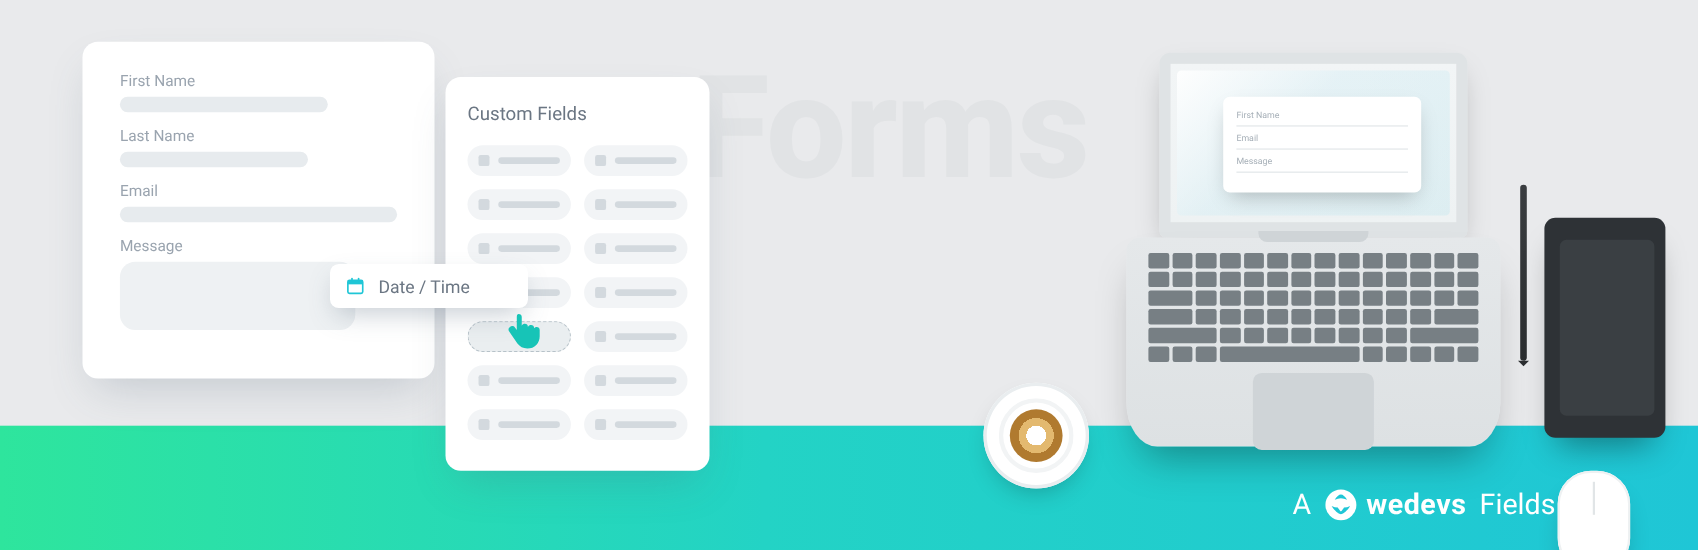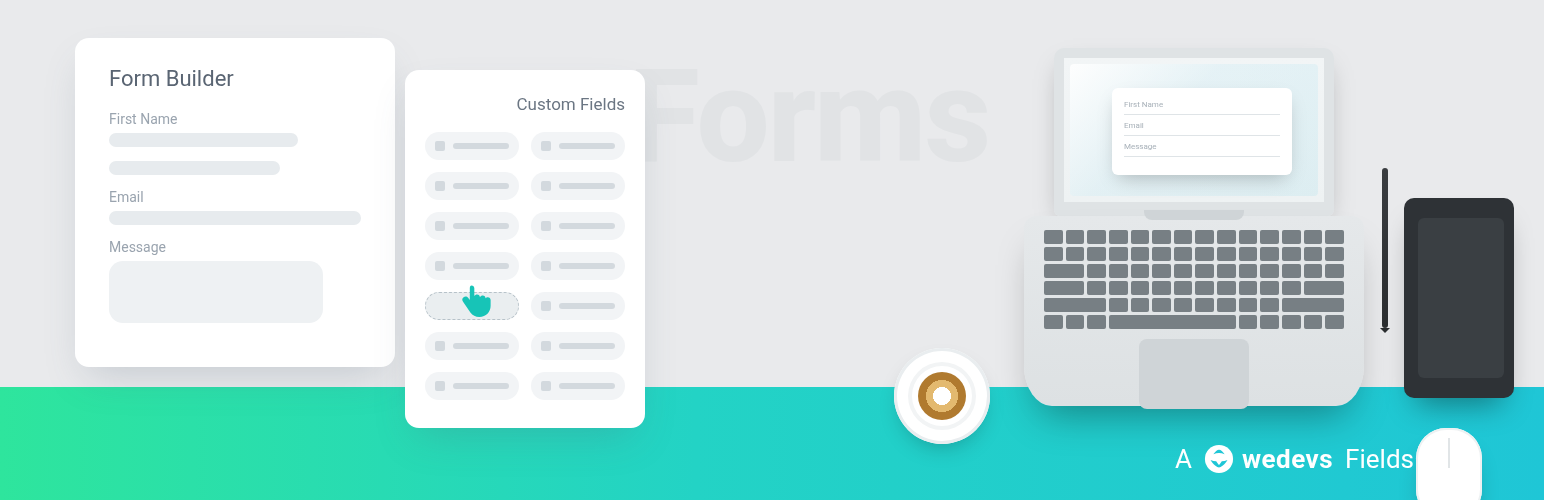--- a/index.html
+++ b/index.html
@@ -33,21 +33,21 @@
     height: 62px; border-radius: 14px; background: #eef1f3; width: 85%;
   }
   .submit {
     margin-top: 18px; display: inline-block; padding: 12px 30px;
     border-radius: 22px; background: #d8f6e7; color: #27b06f;
     font-size: 15px; font-weight: 500; cursor: pointer;
   }
 
   
   .fields-card { left: 405px; top: 70px; width: 240px; padding: 24px 20px 28px; }
-  .fields-title { font-size: 17px; color: #6b7683; font-weight: 400; margin-bottom: 18px; text-align: right; }
+  .fields-title { font-size: 17px; color: #6b7683; font-weight: 400; margin-bottom: 18px; }
   .pill-grid { display: grid; grid-template-columns: 1fr 1fr; gap: 12px 12px; }
   .pill {
     height: 28px; border-radius: 14px; background: #f2f4f6;
     display: flex; align-items: center; padding: 0 10px; gap: 8px;
   }
   .pill.target {
     background: #eaeef0; border: 1.5px dashed #b7c2c9;
   }
   .pill .dot { width: 10px; height: 10px; border-radius: 2px; background: #d3d9de; flex: 0 0 auto; }
   .pill .bar { height: 6px; border-radius: 3px; background: #d3d9de; flex: 1 1 auto; }
@@ -167,27 +167,27 @@
   }
 </style>
 </head>
 <body>
 
 <div class="stage">
   <div class="band"></div>
   <div class="watermark">eForms</div>
 
   <div class="card form-card">
-    <div class="form-title">Form Builder</div>
 
     <div class="fld">
       <span class="fld-label">First Name</span>
       <div class="fld-input short"></div>
     </div>
     <div class="fld">
+      <span class="fld-label">Last Name</span>
       <div class="fld-input short2"></div>
     </div>
     <div class="fld">
       <span class="fld-label">Email</span>
       <div class="fld-input"></div>
     </div>
     <div class="fld">
       <span class="fld-label">Message</span>
       <div class="fld-area"></div>
     </div>
@@ -247,20 +247,31 @@
           <span class="dot"></span>
           <span class="bar"></span>
         </div>
       <div class="pill">
           <span class="dot"></span>
           <span class="bar"></span>
         </div>
     </div>
   </div>
 
+  <div class="drag-chip">
+    <span class="ico">
+      <svg viewBox="0 0 24 24" fill="currentColor">
+          <rect x="3" y="5" width="18" height="16" rx="2" fill="none" stroke="currentColor" stroke-width="2"></rect>
+          <rect x="3" y="5" width="18" height="5" fill="currentColor"></rect>
+          <rect x="7" y="2" width="2" height="5" rx="1"></rect>
+          <rect x="15" y="2" width="2" height="5" rx="1"></rect>
+        </svg>
+    </span>
+    <span class="lbl">Date / Time</span>
+  </div>
   <span class="cursor">
     <svg viewBox="0 0 64 64">
         <path fill="#17c4b7" d="M24 6c3 0 5 2 5 5v14c1-2 3-3 5-3 3 0 5 2 5 5 1-2 3-3 5-3 3 0 5 2 5 5 1-1 2-2 4-2 3 0 5 2 5 5v10c0 11-8 20-20 20-7 0-12-3-16-8L9 35c-2-3-2-6 1-8 2-2 6-2 8 1l3 4V11c0-3 1-5 3-5z"></path>
         <path fill="#fff" d="M24 9c1 0 2 1 2 2v21l-6-8c-1-1-3-1-4 0-1 1-1 2 0 3l13 18c3 4 7 6 13 6 10 0 17-8 17-17v-10c0-1-1-2-2-2s-2 1-2 2v3h-2v-6c0-1-1-2-2-2s-2 1-2 2v5h-2v-7c0-1-1-2-2-2s-2 1-2 2v6h-2V11c0-1-1-2-2-2z" opacity="0"></path>
       </svg>
   </span>
 
   <div class="desk">
     <div class="coffee">
       <div class="saucer"></div>

